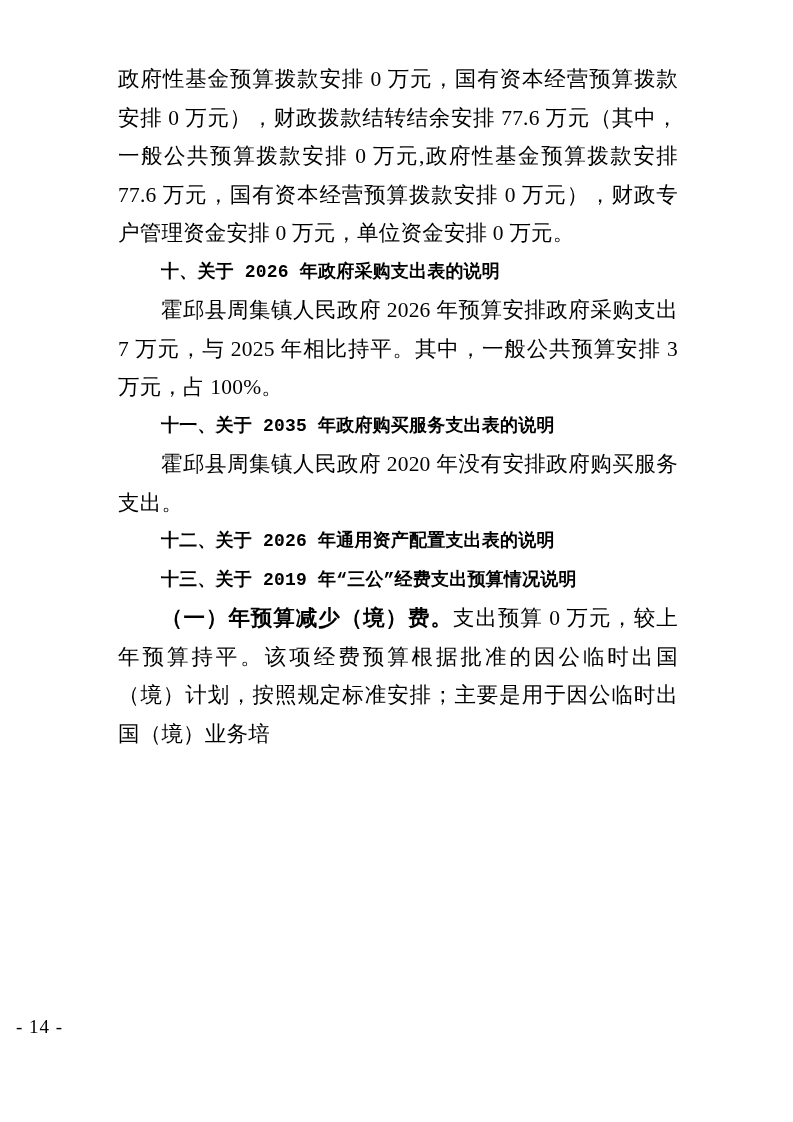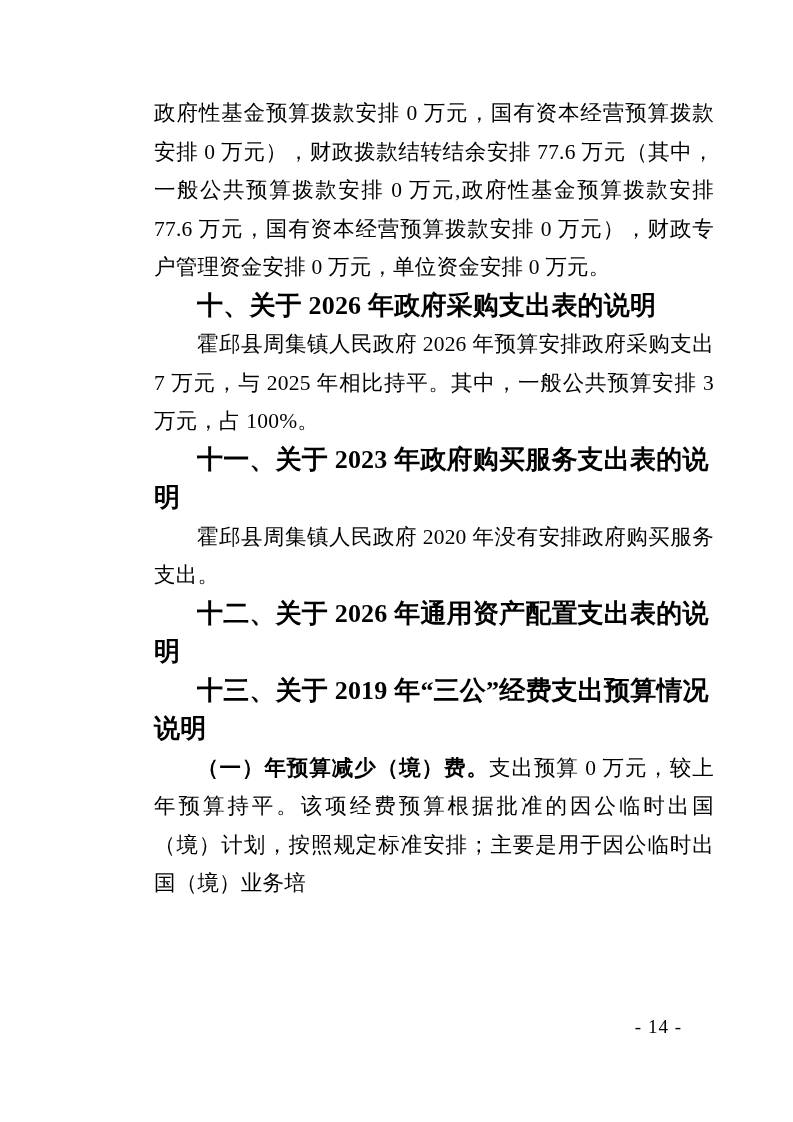--- a/index.html
+++ b/index.html
@@ -15,71 +15,70 @@
     color: #000000;
     overflow: hidden;
   }
   .page {
     position: absolute;
     left: 0;
     top: 0;
     width: 646px;
     height: 1122px;
     box-sizing: border-box;
-    padding: 94px 118px 0 118px;
-    margin-left: 36px;
+    padding: 60px 118px 0 118px;
   }
   .doc-body {
     width: 560px;
   }
   p.para {
     margin: 0;
     font-size: 21.5px;
     line-height: 38.5px;
     text-align: justify;
     text-justify: inter-ideograph;
     letter-spacing: 0.2px;
     font-family: "Liberation Serif", "DejaVu Serif", serif;
   }
   p.para.indent {
     text-indent: 43px;
   }
   p.heading {
     margin: 0;
-    font-size: 26px;
+    font-size: 18px;
     line-height: 38.5px;
     font-weight: bold;
     text-indent: 43px;
     letter-spacing: 0.2px;
-    font-family: Liberation Serif, serif;
+    font-family: Liberation Mono, monospace;
   }
   .page-number {
     position: absolute;
-    left: 0;
+    left: 16px;
     right: 0;
     bottom: 84px;
-    text-align: right;
+    text-align: left;
     font-size: 19px;
     font-family: "Liberation Serif", "DejaVu Serif", serif;
     letter-spacing: 1px;
   }
 </style>
 </head>
 <body>
 
 <div class="page">
   <div class="doc-body">
 
     <p class="para">政府性基金预算拨款安排 0 万元，国有资本经营预算拨款安排 0 万元），财政拨款结转结余安排 77.6 万元（其中，一般公共预算拨款安排 0 万元,政府性基金预算拨款安排 77.6 万元，国有资本经营预算拨款安排 0 万元），财政专户管理资金安排 0 万元，单位资金安排 0 万元。</p>
 
     <p class="heading">十、关于 2026 年政府采购支出表的说明</p>
 
     <p class="para indent">霍邱县周集镇人民政府 2026 年预算安排政府采购支出 7 万元，与 2025 年相比持平。其中，一般公共预算安排 3 万元，占 100%。</p>
 
-    <p class="heading">十一、关于 2023 年政府购买服务支出表的说明</p>
+    <p class="heading">十一、关于 2035 年政府购买服务支出表的说明</p>
 
     <p class="para indent">霍邱县周集镇人民政府 2020 年没有安排政府购买服务支出。</p>
 
     <p class="heading">十二、关于 2026 年通用资产配置支出表的说明</p>
 
 
     <p class="heading">十三、关于 2019 年“三公”经费支出预算情况说明</p>
 
 
     <p class="para indent"><b>（一）年预算减少（境）费。</b><span>支出预算 0 万元，较上年预算持平。该项经费预算根据批准的因公临时出国（境）计划，按照规定标准安排；主要是用于因公临时出国（境）业务培</span></p>

